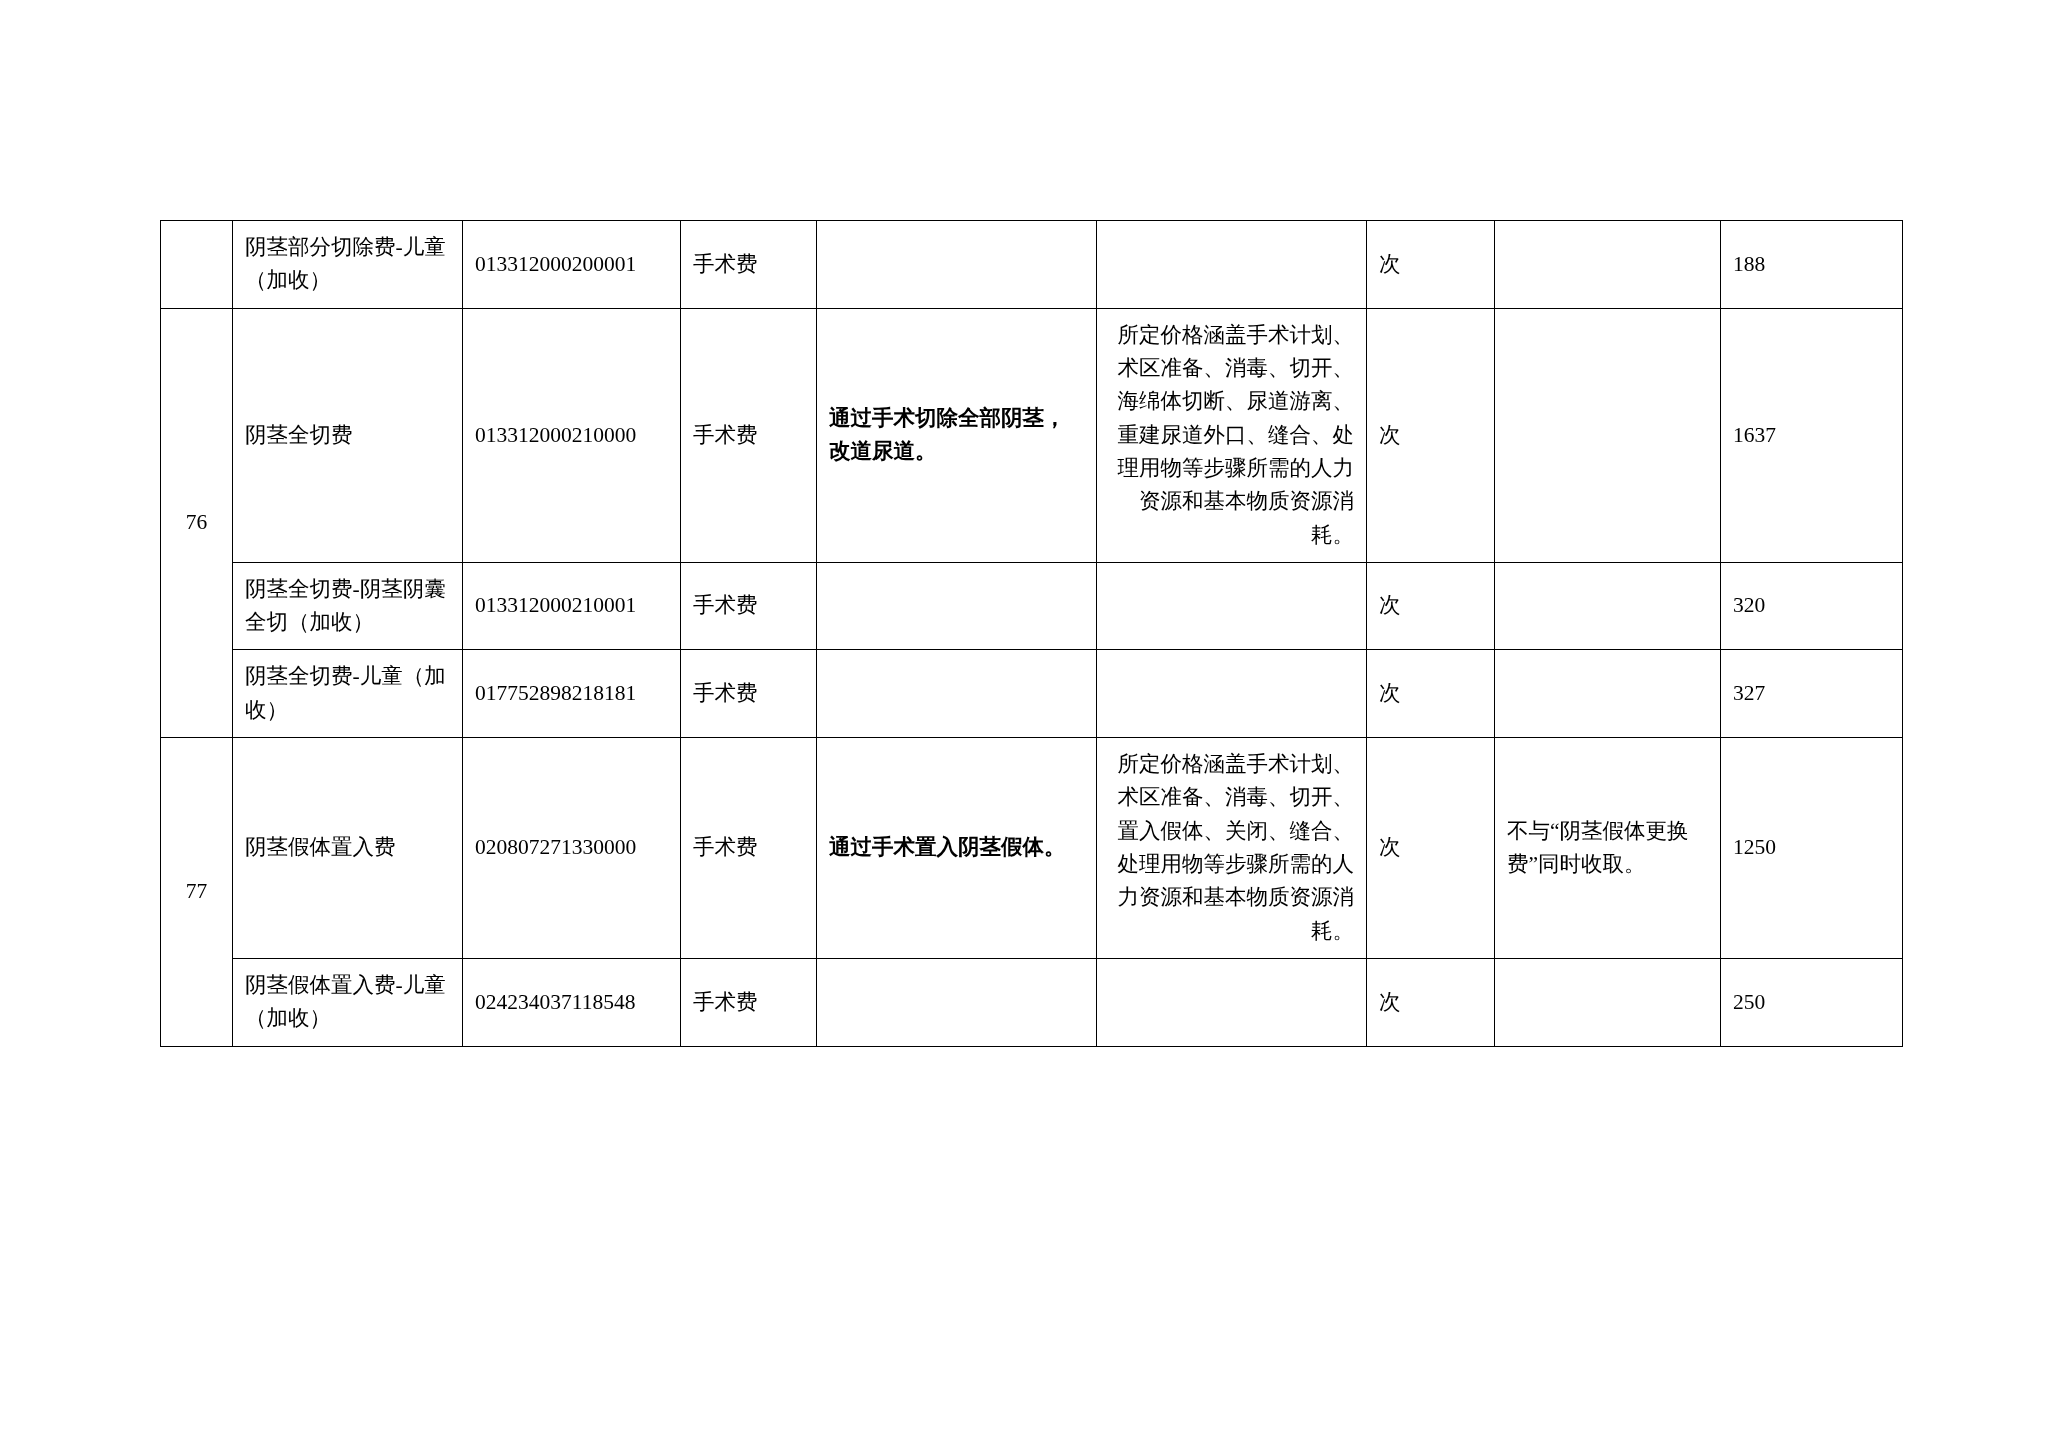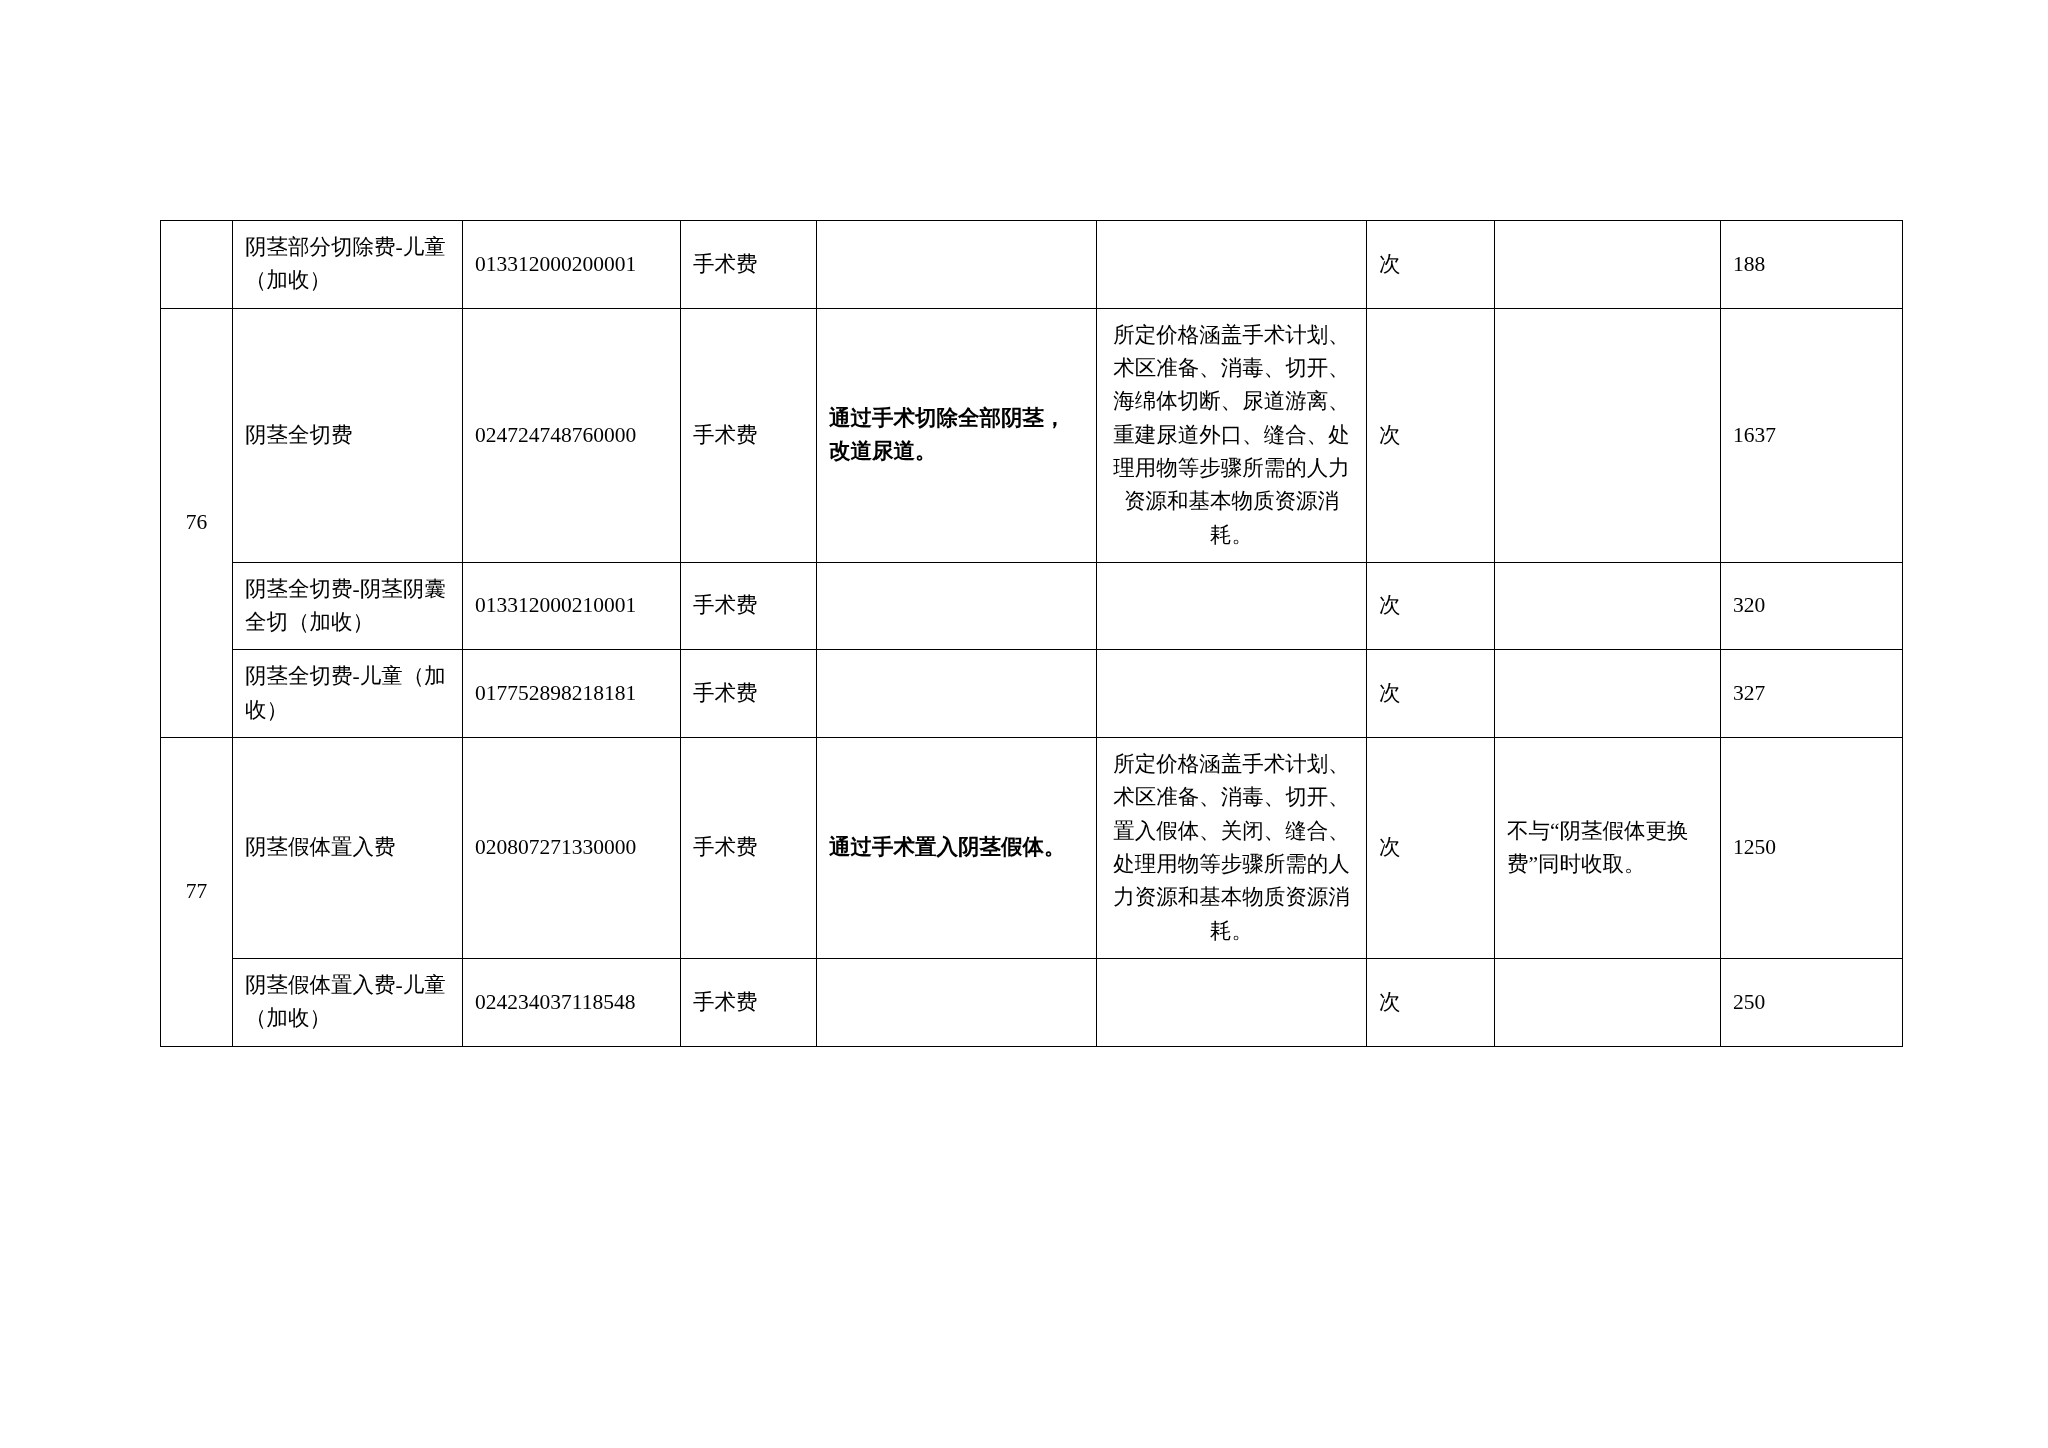--- a/index.html
+++ b/index.html
@@ -57,21 +57,21 @@
     padding-left: 26px;
     padding-right: 14px;
   }
   .cell-desc {
     text-align: left;
     padding-left: 16px;
     padding-right: 14px;
     font-weight: bold;
   }
   .cell-content {
-    text-align: center;
+    text-align: right;
     padding-left: 14px;
     padding-right: 12px;
   }
   .cell-note {
     text-align: left;
     padding-left: 14px;
     padding-right: 12px;
   }
   .cell-no {
     text-align: center;
@@ -107,21 +107,21 @@
         <td class="cell-desc empty-cell"></td>
         <td class="cell-content empty-cell"></td>
         <td class="c-center">次</td>
         <td class="cell-note empty-cell"></td>
         <td class="c-center">188</td>
       </tr>
 
       <tr class="tall-row">
         <td class="cell-no" rowspan="3">76</td>
         <td class="cell-name">阴茎全切费</td>
-        <td class="c-center">024724748760000</td>
+        <td class="c-center">013312000210000</td>
         <td class="c-center">手术费</td>
         <td class="cell-desc">通过手术切除全部阴茎，改道尿道。</td>
         <td class="cell-content">所定价格涵盖手术计划、术区准备、消毒、切开、海绵体切断、尿道游离、重建尿道外口、缝合、处理用物等步骤所需的人力资源和基本物质资源消耗。</td>
         <td class="c-center">次</td>
         <td class="cell-note empty-cell"></td>
         <td class="c-center">1637</td>
       </tr>
 
       <tr>
         <td class="cell-name">阴茎全切费-阴茎阴囊全切（加收）</td>

